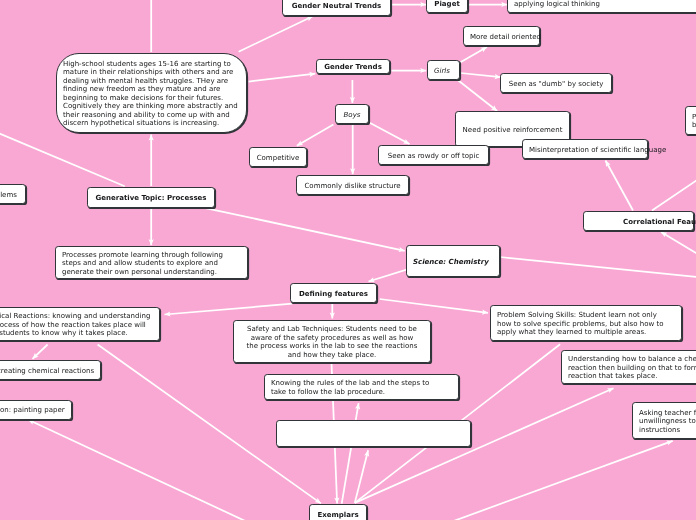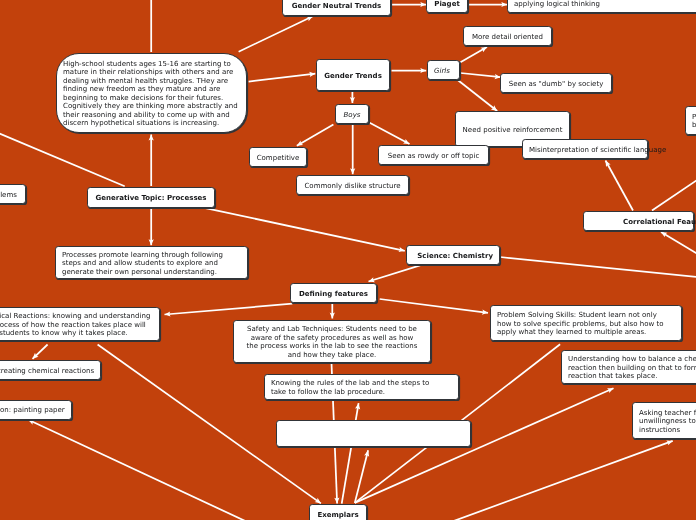--- a/index.html
+++ b/index.html
@@ -1,19 +1,19 @@
 <!DOCTYPE html>
 <html><head>
 <meta charset="utf-8">
 <title>Concept Map</title>
 <style>
   html,body{margin:0;padding:0;}
   body{width:696px;height:520px;overflow:hidden;background:#9ac9f4;
        font-family:"DejaVu Sans",sans-serif;-webkit-font-smoothing:antialiased;text-rendering:geometricPrecision;}
-  #canvas{position:relative;width:696px;height:520px;overflow:hidden;background:#c2410c;}
+  #canvas{position:relative;width:696px;height:520px;overflow:hidden;background:#f9a8d4;}
   svg.links{position:absolute;left:0;top:0;width:696px;height:520px;}
   .node{position:absolute;background:#ffffff;border:1.7px solid #313438;border-radius:3.2px;
         box-shadow:1.1px 1.1px 0 0 #313438;
         color:#17181a; font-size:7.02px; line-height:8.45px;
         padding:0 6px; box-sizing:border-box; display:flex; flex-direction:column;
         justify-content:center;}
   .node.b{font-weight:bold;}
   .node .ln{white-space:pre;position:relative;top:0.85px;}
 </style>
 </head>
@@ -166,27 +166,27 @@
       <div class="node" style="left: 56px; top: 53px; width: 191px; height: 80px; text-align: left; border-radius: 23px;">
         <div class="ln">High-school students ages 15-16 are starting to</div>
         <div class="ln">mature in their relationships with others and are</div>
         <div class="ln">dealing with mental health struggles. THey are</div>
         <div class="ln">finding new freedom as they mature and are</div>
         <div class="ln">beginning to make decisions for their futures.</div>
         <div class="ln">Cognitively they are thinking more abstractly and</div>
         <div class="ln">their reasoning and ability to come up with and</div>
         <div class="ln">discern hypothetical situations is increasing.</div>
       </div>
-      <div class="node b" style="left: 316px; top: 59px; width: 74px; height: 32px; text-align: center;">
+      <div class="node b" style="left: 316px; top: 59px; width: 74px; height: 15px; text-align: center;">
         <div class="ln">Gender Trends</div>
       </div>
       <div class="node" style="left: 427px; top: 60px; width: 33px; height: 20px; text-align: left; font-style: italic;">
         <div class="ln">Girls</div>
       </div>
-      <div class="node" style="left: 463px; top: 26px; width: 89px; height: 20px; text-align: center;">
+      <div class="node" style="left: 463px; top: 26px; width: 77px; height: 20px; text-align: center;">
         <div class="ln">More detail oriented</div>
       </div>
       <div class="node" style="left: 500px; top: 73px; width: 112px; height: 20px; text-align: center;">
         <div class="ln">Seen as "dumb" by society</div>
       </div>
       <div class="node" style="left: 335px; top: 104px; width: 34px; height: 20px; text-align: center; font-style: italic;">
         <div class="ln">Boys</div>
       </div>
       <div class="node" style="left: 455px; top: 111px; width: 115px; height: 36px; text-align: center;">
         <div class="ln">Need positive reinforcement</div>
@@ -209,21 +209,21 @@
       <div class="node b" style="left: 87px; top: 187px; width: 128px; height: 21px; text-align: center;">
         <div class="ln">Generative Topic: Processes</div>
       </div>
       <div class="node b" style="left: 583px; top: 211px; width: 111px; height: 20px; text-align: center; padding-left: 39px;">
         <div class="ln">Correlational Feautures</div>
       </div>
       <div class="node" style="left: 685px; top: 106px; width: 90px; height: 29px; text-align: left;">
         <div class="ln">P</div>
         <div class="ln">b</div>
       </div>
-      <div class="node b" style="left: 406px; top: 245px; width: 94px; height: 20px; text-align: right;">
+      <div class="node b" style="left: 406px; top: 245px; width: 94px; height: 32px; text-align: left; font-style: italic;">
         <div class="ln">Science: Chemistry</div>
       </div>
       <div class="node" style="left: 55px; top: 246px; width: 193px; height: 33px; text-align: left;">
         <div class="ln">Processes promote learning through following</div>
         <div class="ln">steps and and allow students to explore and</div>
         <div class="ln">generate their own personal understanding.</div>
       </div>
       <div class="node b" style="left: 290px; top: 283px; width: 87px; height: 20px; text-align: center;">
         <div class="ln">Defining features</div>
       </div>

